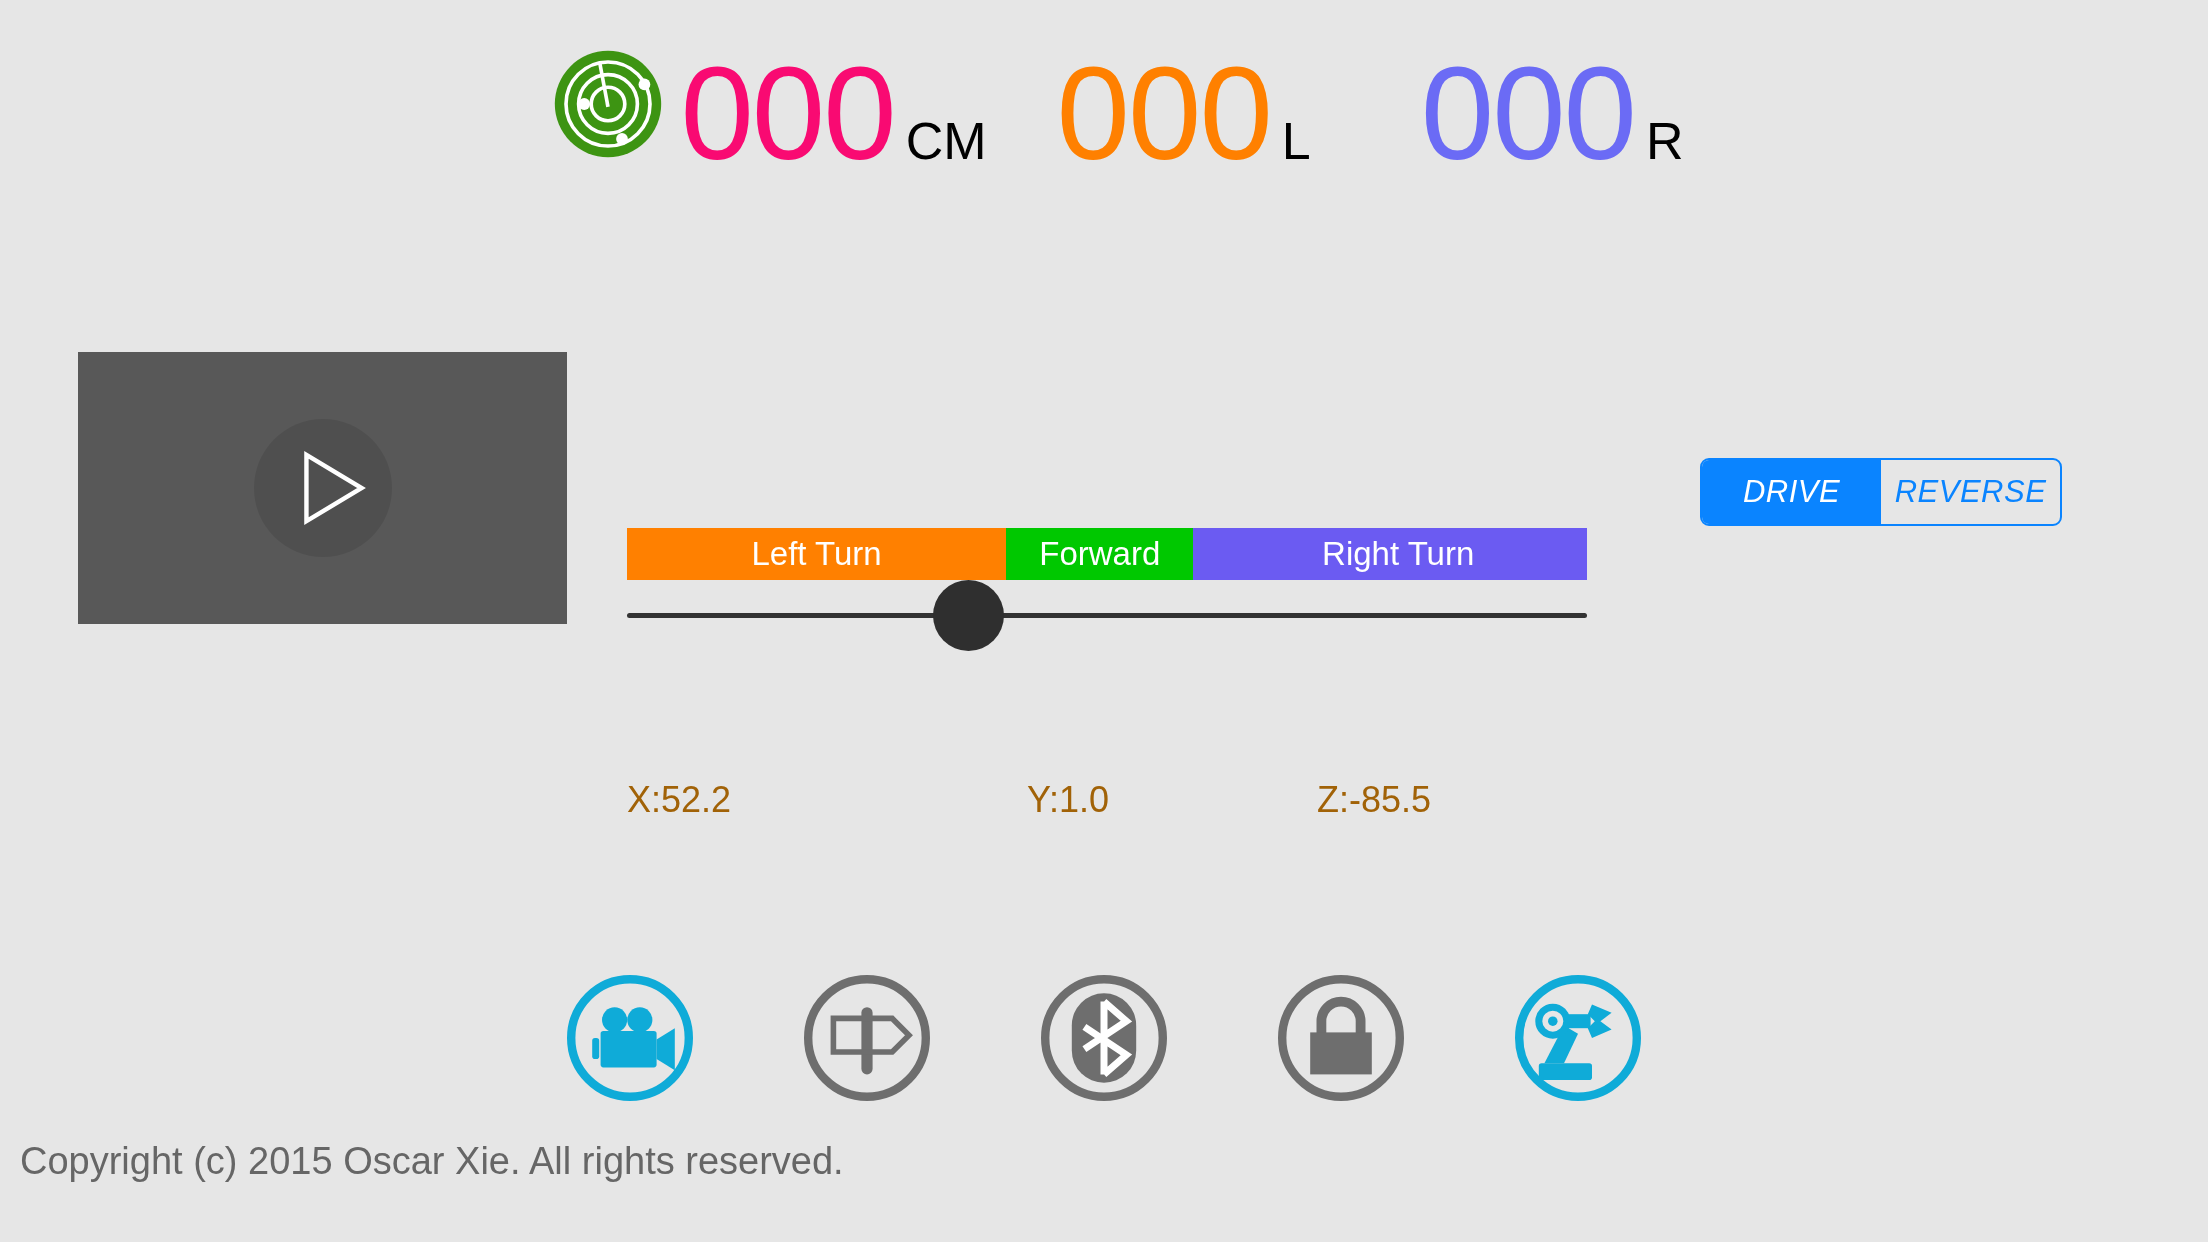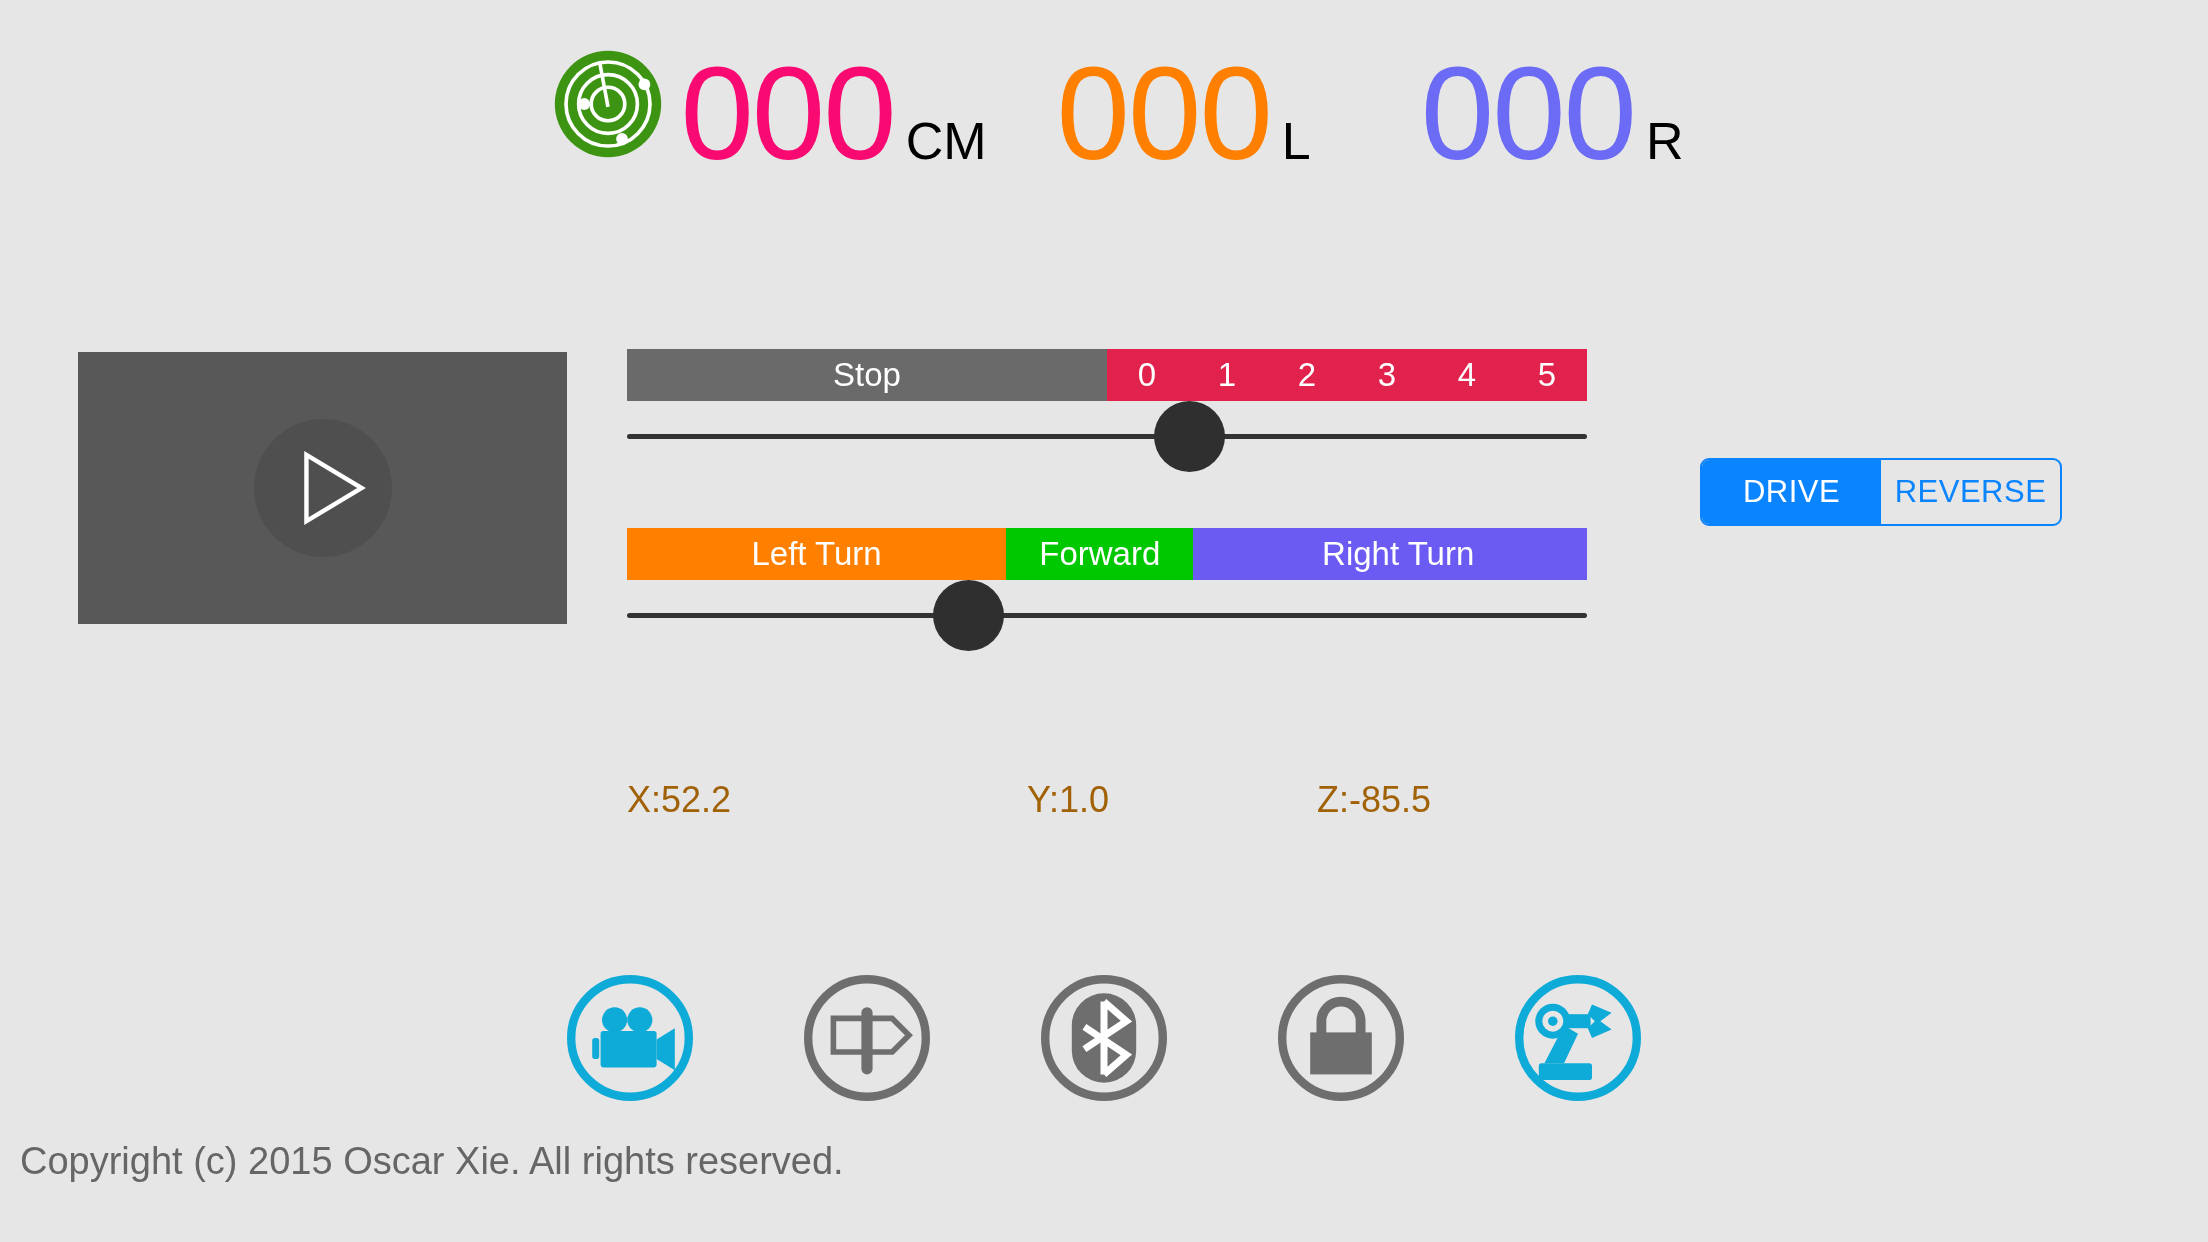--- a/index.html
+++ b/index.html
@@ -253,55 +253,34 @@
   </div>
 
   <div id="video-panel" style="background: rgb(88, 88, 88);">
     <div id="play-circle">
       <svg viewBox="0 0 100 100" width="138" height="138" aria-hidden="true">
         <polygon points="38,26 78,50 38,74" fill="none" stroke="#ffffff" stroke-width="3.2"></polygon>
       </svg>
     </div>
   </div>
 
-  <div id="speed-block" class="slider-block">
-    <div class="band-row">
-      <div id="band-stop" class="band band-stop" style="width: 50%; background: rgb(106, 106, 106);">
-        <span>Stop</span>
-      </div>
-      <div id="band-speed" class="band band-speed" style="width: 50%; background: rgb(224, 34, 76);">
-        <div id="speed-ticks" class="speed-ticks">
-            <div class="speed-tick">0</div>
-            <div class="speed-tick">1</div>
-            <div class="speed-tick">2</div>
-            <div class="speed-tick">3</div>
-            <div class="speed-tick">4</div>
-            <div class="speed-tick">5</div>
-          </div>
-      </div>
-    </div>
-    <div class="track-row">
-      <div class="track-line"></div>
-      <div id="speed-thumb" class="track-thumb" style="left: 58.5%;"></div>
-    </div>
-  </div>
 
   <div id="dir-block" class="slider-block">
     <div id="dir-band-row" class="band-row">
         <div class="band" style="width: 39.5%; background: rgb(255, 128, 0);">Left Turn</div>
         <div class="band" style="width: 19.5%; background: rgb(0, 200, 0);">Forward</div>
         <div class="band" style="width: 41%; background: rgb(107, 91, 242); padding-left: 16px;">Right Turn</div>
       </div>
     <div class="track-row">
       <div class="track-line"></div>
       <div id="dir-thumb" class="track-thumb" style="left: 35.5%;"></div>
     </div>
   </div>
 
-  <div id="drive-toggle" style="border-color: rgb(10, 132, 255);">
+  <div id="drive-toggle" style="border-color: rgb(10, 132, 255); font-style: italic;">
     <div class="seg seg-on" style="background: rgb(10, 132, 255);">
       <span>DRIVE</span>
     </div>
     <div class="seg seg-off" style="color: rgb(10, 132, 255);">
       <span>REVERSE</span>
     </div>
   </div>
 
   <div id="xyz-row">
     <div id="xyz-x" class="xyz-item">X:52.2</div>

